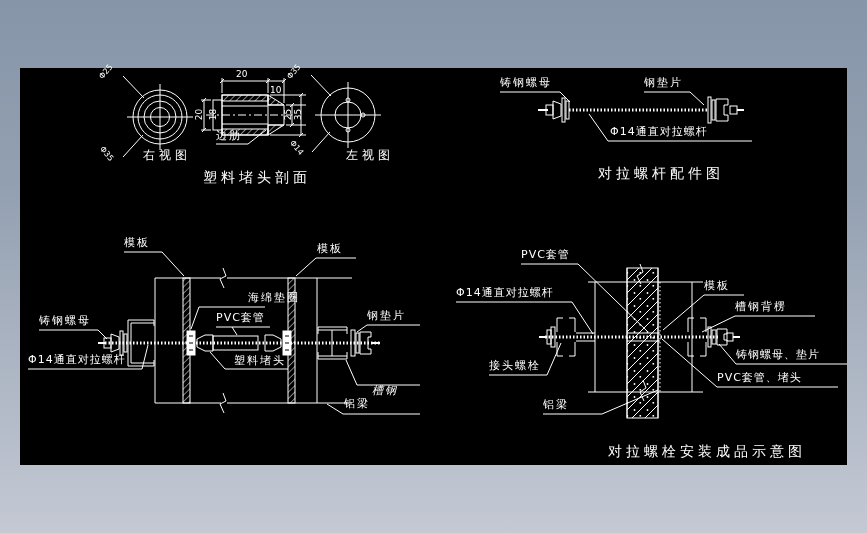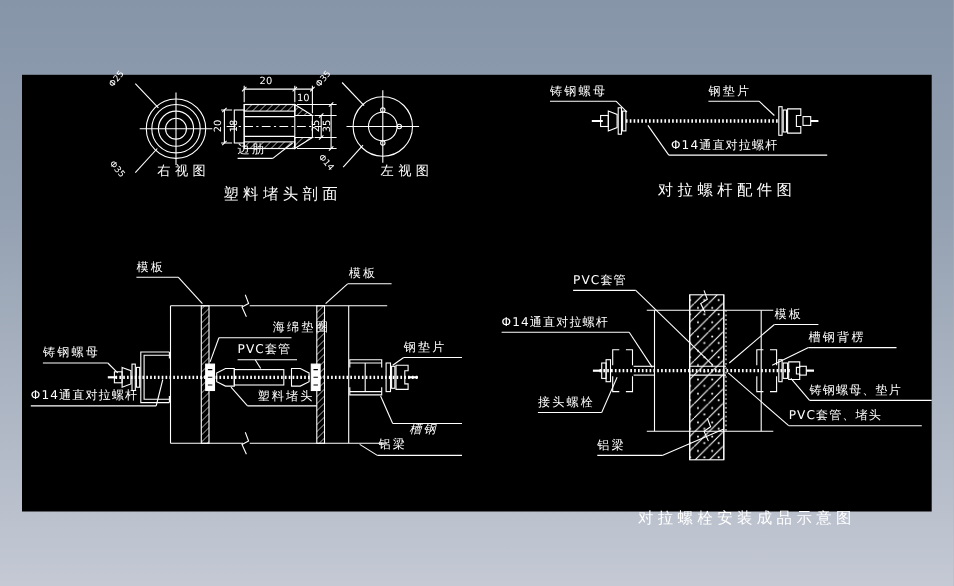--- a/index.html
+++ b/index.html
@@ -272,15 +272,15 @@
   <span class="lbl" style="left:324px;top:330px;">铝梁</span>
 
   <span class="lbl" style="left:501px;top:181px;letter-spacing:1px;">PVC套管</span>
   <span class="lbl" style="left:436px;top:219px;letter-spacing:1px;">Φ14通直对拉螺杆</span>
   <span class="lbl" style="left:469px;top:292px;">接头螺栓</span>
   <span class="lbl" style="left:523px;top:331px;">铝梁</span>
   <span class="lbl" style="left:684px;top:212px;">模板</span>
   <span class="lbl" style="left:715px;top:233px;">槽钢背楞</span>
   <span class="lbl" style="left:716px;top:281px;letter-spacing:1px;">铸钢螺母、垫片</span>
   <span class="lbl" style="left:697px;top:304px;letter-spacing:1px;">PVC套管、堵头</span>
-  <span class="lbl title" style="left:560px;top:376px;margin-top:20px;">对拉螺栓安装成品示意图</span>
+  <span class="lbl title" style="left:588px;top:376px;">对拉螺栓安装成品示意图</span>
 
 </div>
 
 </body></html>

